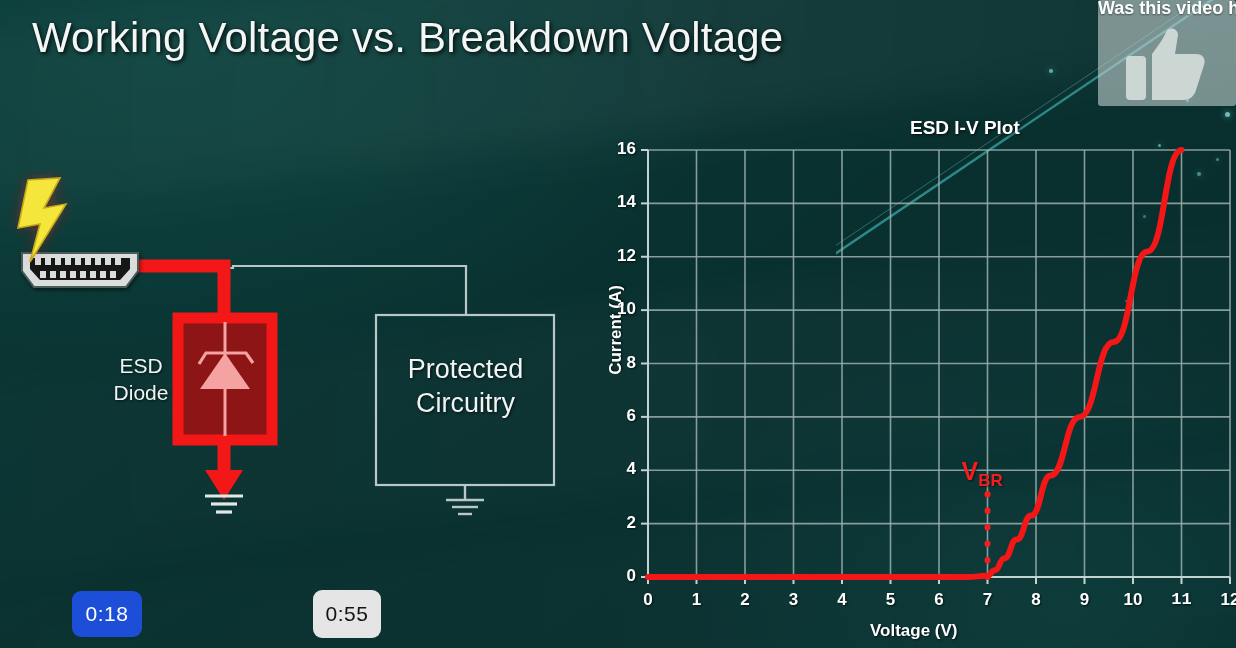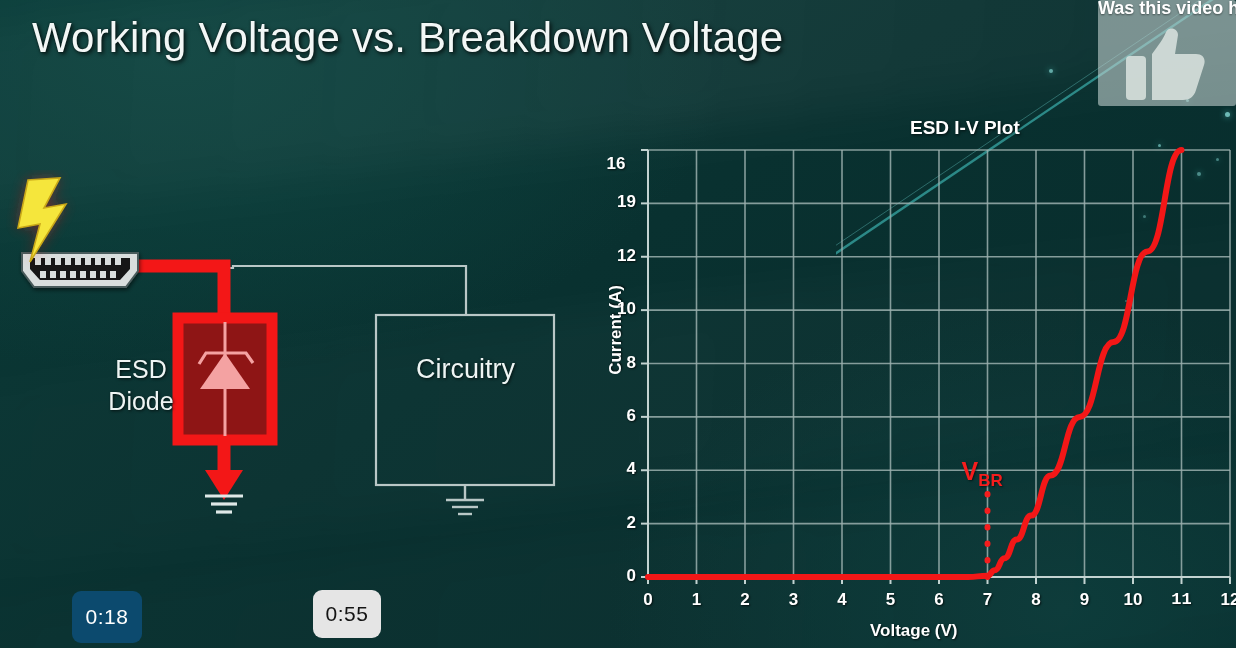--- a/index.html
+++ b/index.html
@@ -61,21 +61,21 @@
     white-space:nowrap;
     text-shadow:0 1px 2px rgba(0,0,0,.45);
   }
   .thumb{ position:absolute; left:20px; top:28px; width:92px; height:74px; opacity:.82; }
 
   
   .circuit{ position:absolute; left:0; top:170px; width:600px; height:400px; }
   .circuit svg{ position:absolute; left:0; top:0; }
   .lbl{
     position:absolute; color:#eef5f4; text-shadow:1px 1px 3px rgba(0,0,0,.7);
-    font-size:25px; text-align:center; line-height:1.28; white-space:nowrap;
+    font-size:21px; text-align:center; line-height:1.28; white-space:nowrap;
   }
   .lbl-esd{ left:86px; top:183px; width:110px; }
   .lbl-prot{
     left:378px; top:182px; width:175px; font-size:27px; line-height:1.26;
   }
 
   
   .chart{ position:absolute; left:580px; top:105px; width:656px; height:543px; }
   .chart-title{
     position:absolute; left:0; top:12px; width:812px; text-align:left;
@@ -110,21 +110,21 @@
     font-size:25px; line-height:1;
   }
   .vbr sub{ font-size:17px; }
 
   
   .tsbadge{
     position:absolute; border-radius:9px;
     display:flex; align-items:center; justify-content:center;
     font-size:21px; letter-spacing:.5px;
   }
-  .ts-a{ left:72px; top:591px; width:70px; height:52px; background:#0c4a6e; color:#ffffff; }
+  .ts-a{ left:72px; top:591px; width:70px; height:46px; background:#1d4ed8; color:#ffffff; }
   .ts-b{ left:313px; top:590px; width:68px; height:48px; background:#e5e5e5; color:#141414; }
 </style>
 </head>
 <body>
 
 <div id="stage">
 
   <div class="bg-base"></div>
   <div class="bg-band b1"></div>
   <div class="bg-band b2"></div>
@@ -236,39 +236,40 @@
         </g>
         <polygon points="28,10 60,8 44,38 66,34 30,92 40,54 18,58" fill="#f5e63c" stroke="#c9a818" stroke-width="1.6"></polygon>
       </g>
     </svg>
 
     <div class="lbl lbl-esd">
       <div>ESD</div>
       <div>Diode</div>
     </div>
     <div class="lbl lbl-prot">
+      <div>Protected</div>
       <div>Circuitry</div>
     </div>
   </div>
 
   <div class="chart">
     <div class="chart-title">ESD I-V Plot</div>
     <div class="ylabel">Current (A)</div>
     <div class="xlabel">Voltage (V)</div>
 
     <div id="yticks">
         <div class="ytick" style="top: 461px; right: 600px;">0</div>
         <div class="ytick" style="top: 407.625px; right: 600px;">2</div>
         <div class="ytick" style="top: 354.25px; right: 600px;">4</div>
         <div class="ytick" style="top: 300.875px; right: 600px;">6</div>
         <div class="ytick" style="top: 247.5px; right: 600px;">8</div>
         <div class="ytick" style="top: 194.125px; right: 600px;">10</div>
         <div class="ytick" style="top: 140.75px; right: 600px;">12</div>
-        <div class="ytick" style="top: 87.375px; right: 600px;">19</div>
-        <div class="ytick" style="top: 49px; right: 600px; text-align: center;">16</div>
+        <div class="ytick" style="top: 87.375px; right: 600px;">14</div>
+        <div class="ytick" style="top: 34px; right: 600px;">16</div>
       </div>
     <div id="xticks">
         <div class="xtick" style="left: 51px; top: 485px;">0</div>
         <div class="xtick" style="left: 99.5px; top: 485px;">1</div>
         <div class="xtick" style="left: 148px; top: 485px;">2</div>
         <div class="xtick" style="left: 196.5px; top: 485px;">3</div>
         <div class="xtick" style="left: 245px; top: 485px;">4</div>
         <div class="xtick" style="left: 293.5px; top: 485px;">5</div>
         <div class="xtick" style="left: 342px; top: 485px;">6</div>
         <div class="xtick" style="left: 390.5px; top: 485px;">7</div>

